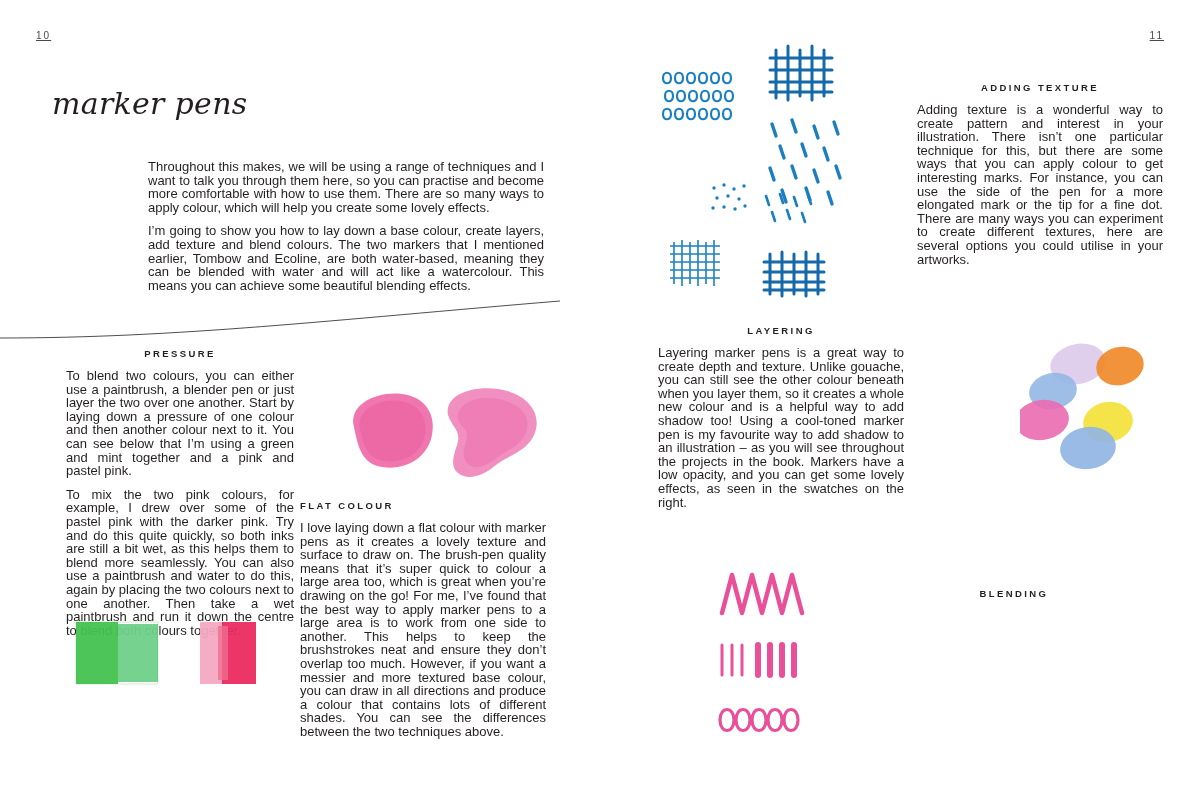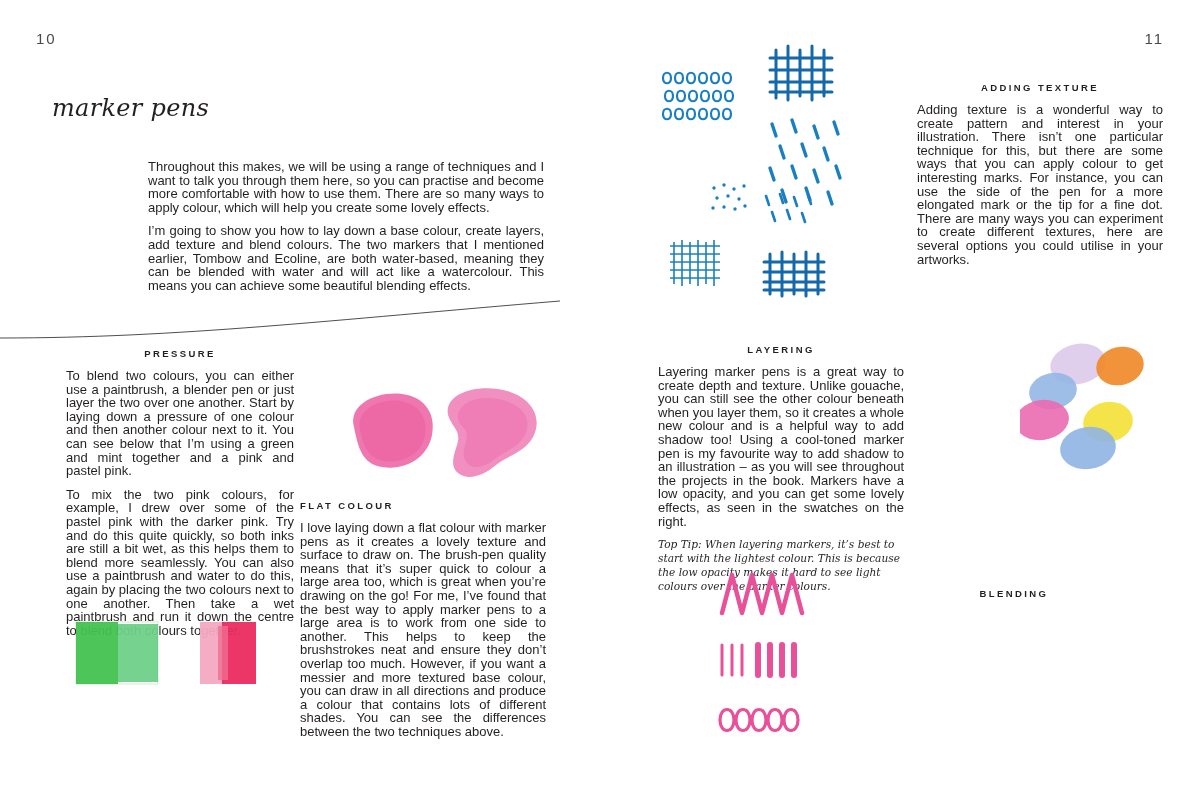--- a/index.html
+++ b/index.html
@@ -14,23 +14,24 @@
     color: #231f20;
     position: relative;
     overflow: hidden;
   }
   .spread {
     position: absolute;
     inset: 0;
   }
   .page-num {
     position: absolute;
-    font-size: 15px;
+    font-size: 10px;
     letter-spacing: 2px;
     color: #4a4a4a;
+    text-decoration: underline;
   }
   .page-num.left { left: 36px; top: 30px; }
   .page-num.right { right: 36px; top: 30px; }
 
   
   .title-block {
     position: absolute;
     left: 52px;
     top: 78px;
     width: 330px;
@@ -40,24 +41,24 @@
     font-family: "DejaVu Serif", serif;
     font-weight: 300;
     font-size: 30px;
     letter-spacing: 0.3px;
     color: #231f20;
   }
   .title-line2 {
     font-family: "DejaVu Serif", serif;
     font-style: italic;
     font-weight: 300;
-    font-size: 24px;
+    font-size: 30px;
     letter-spacing: 0.3px;
     color: #231f20;
-    margin-top: 16px;
+    margin-top: 8px;
   }
 
   .intro {
     position: absolute;
     left: 148px;
     top: 160px;
     width: 396px;
   }
   p.body {
     margin: 0 0 10px 0;
@@ -107,21 +108,20 @@
     top: 82px;
     width: 246px;
   }
   .adding-texture .sec-head { text-align: center; }
 
   .layering {
     position: absolute;
     left: 658px;
     top: 325px;
     width: 246px;
-    margin-top: 19px;
   }
   .layering .sec-head { text-align: center; }
   p.tip {
     margin: 8px 0 0 0;
     font-family: "DejaVu Serif", serif;
     font-style: italic;
     font-size: 10.6px;
     line-height: 13.8px;
     color: #231f20;
   }
@@ -304,21 +304,20 @@
   </div>
 
   <div class="adding-texture">
     <p class="sec-head">ADDING TEXTURE</p>
     <p class="body">Adding texture is a wonderful way to create pattern and interest in your illustration. There isn’t one particular technique for this, but there are some ways that you can apply colour to get interesting marks. For instance, you can use the side of the pen for a more elongated mark or the tip for a fine dot. There are many ways you can experiment to create different textures, here are several options you could utilise in your artworks.</p>
   </div>
 
   <div class="layering">
     <p class="sec-head">LAYERING</p>
     <p class="body">Layering marker pens is a great way to create depth and texture. Unlike gouache, you can still see the other colour beneath when you layer them, so it creates a whole new colour and is a helpful way to add shadow too! Using a cool-toned marker pen is my favourite way to add shadow to an illustration – as you will see throughout the projects in the book. Markers have a low opacity, and you can get some lovely effects, as seen in the swatches on the right.</p>
-    <p class="tip">Top Tip: When layering markers, it’s best to start with the lightest colour. This is because the low opacity makes it hard to see light colours over the darker colours.</p>
   </div>
 
   <div class="art" style="left:1020px; top:336px;">
     <svg width="150" height="150" viewBox="0 0 150 150">
       <ellipse cx="58" cy="28" rx="28" ry="20" fill="#dcc9ea" opacity="0.9" transform="rotate(-12 58 28)"></ellipse>
       <ellipse cx="100" cy="30" rx="24" ry="19" fill="#f08a2a" opacity="0.92" transform="rotate(-14 100 30)"></ellipse>
       <ellipse cx="33" cy="55" rx="24" ry="18" fill="#93b7e6" opacity="0.9" transform="rotate(-10 33 55)"></ellipse>
       <ellipse cx="22" cy="84" rx="27" ry="20" fill="#ea6ab0" opacity="0.9" transform="rotate(-8 22 84)"></ellipse>
       <ellipse cx="88" cy="86" rx="25" ry="20" fill="#f3e23f" opacity="0.95" transform="rotate(-10 88 86)"></ellipse>
       <ellipse cx="68" cy="112" rx="28" ry="21" fill="#8fb4e3" opacity="0.9" transform="rotate(-8 68 112)"></ellipse>

